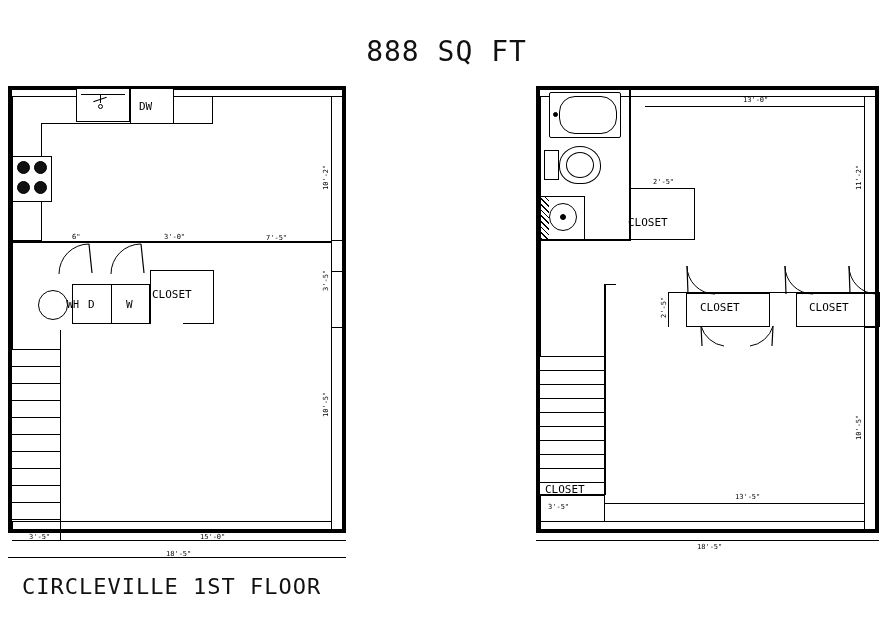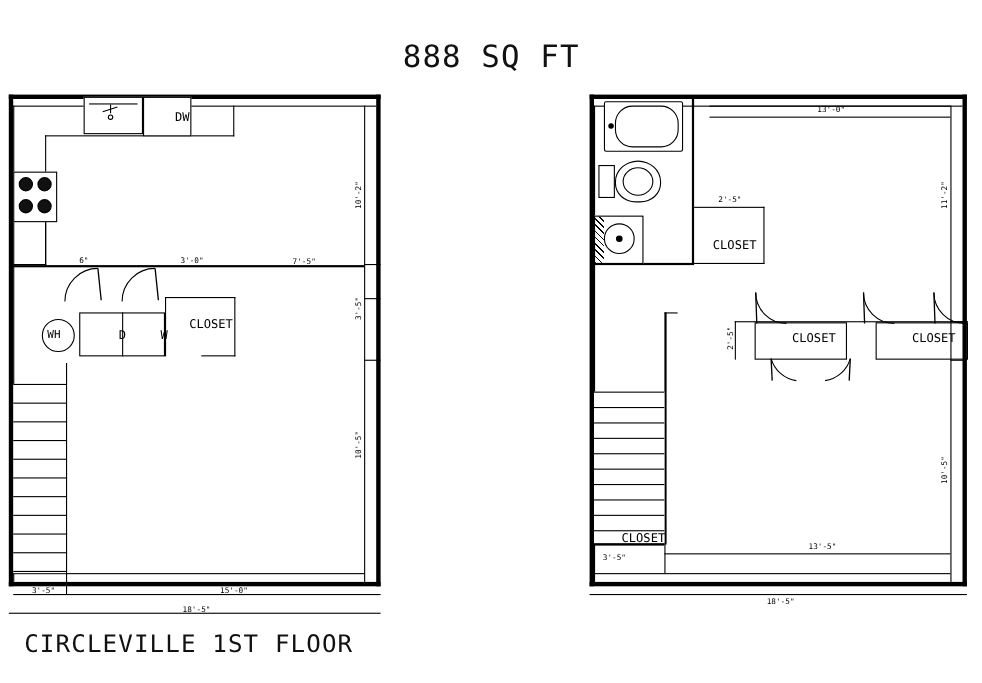--- a/index.html
+++ b/index.html
@@ -87,28 +87,28 @@
     transform-origin: left top;
     transform: rotate(-90deg);
   }
   .lbl {
     position: absolute;
     font-family: "DejaVu Sans Mono", monospace;
     font-size: 11px;
     color: #000;
     white-space: nowrap;
     letter-spacing: 0px;
-    margin-left: 20px;
   }
   .lbl-sm {
     position: absolute;
     font-family: "DejaVu Sans Mono", monospace;
     font-size: 10px;
     color: #000;
     white-space: nowrap;
+    margin-left: 24px;
   }
   .circle {
     position: absolute;
     border: 1px solid #000;
     border-radius: 50%;
     box-sizing: border-box;
     background: #fff;
   }
   .door-arc {
     position: absolute;

